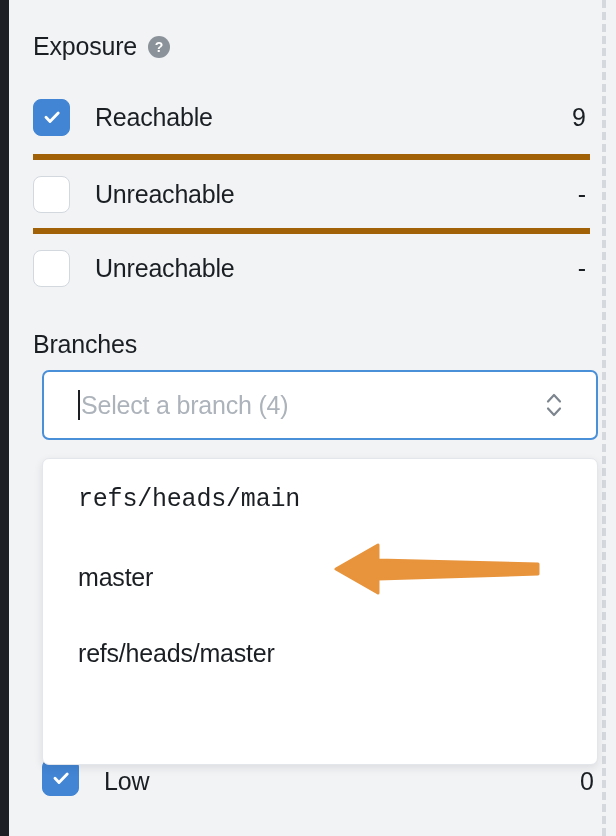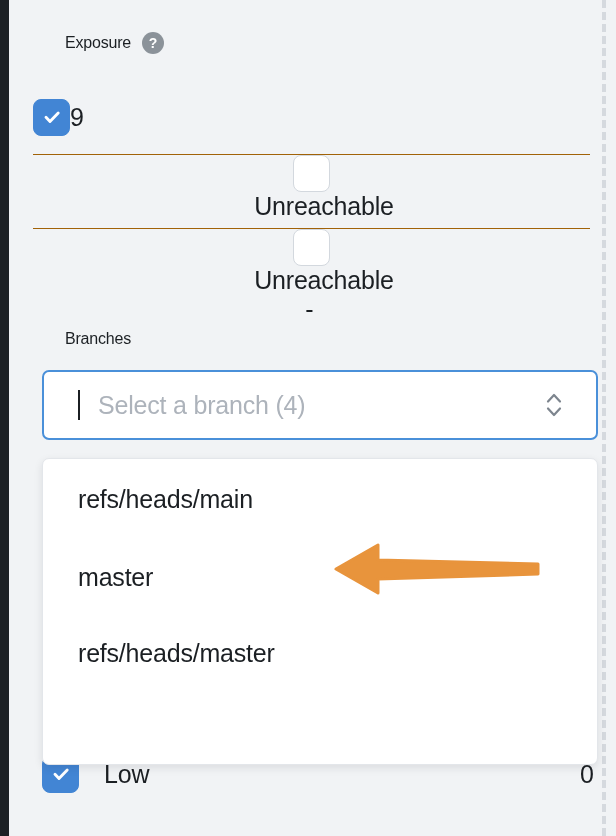--- a/index.html
+++ b/index.html
@@ -48,24 +48,23 @@
 
   
   .section-header {
     position: absolute;
     left: 24px;
     display: flex;
     align-items: center;
     gap: 11px;
   }
   .section-title {
-    font-size: 16px;
-    color: #1b1f23;
-    letter-spacing: -0.2px;
-    margin-left: 32px;
+    font-size: 25px;
+    color: #1b1f23;
+    letter-spacing: -0.2px;
   }
   .help-icon {
     width: 22px; height: 22px;
     border-radius: 50%;
     background: #8b9299;
     color: #ffffff;
     font-size: 14px;
     font-weight: bold;
     display: flex;
     align-items: center;
@@ -84,22 +83,21 @@
     width: 557px;
   }
 
   .filter-row {
     position: relative;
     height: 74px;
     display: flex;
     align-items: center;
   }
   .filter-row + .filter-row {
-    border-top: 1px solid #a16207;
-    flex-direction: column;
+    border-top: 6px solid #a16207;
   }
 
   .checkbox {
     width: 37px; height: 37px;
     border-radius: 8px;
     flex: 0 0 auto;
     display: flex;
     align-items: center;
     justify-content: center;
     cursor: pointer;
@@ -148,21 +146,21 @@
     height: 30px;
     background: #1b1f23;
     margin-left: 34px;
     flex: 0 0 auto;
   }
   .combobox-placeholder {
     font-size: 25px;
     color: #adb3bb;
     letter-spacing: -0.2px;
     flex: 1 1 auto;
-    padding-left: 18px;
+    padding-left: 1px;
     user-select: none;
   }
   .selector-icon {
     width: 24px; height: 34px;
     margin-right: 30px;
     flex: 0 0 auto;
     cursor: pointer;
   }
 
   
@@ -180,30 +178,30 @@
   .option {
     height: 76px;
     display: flex;
     align-items: center;
     padding-left: 35px;
     font-size: 25px;
     color: #1b1f23;
     letter-spacing: -0.2px;
     cursor: pointer;
   }
-  .option:first-child { padding-top: 0; height: 80px; }
+  .option:first-child { padding-top: 0; height: 80px; font-family: Liberation Mono, monospace; }
 
   
   .severity-row {
     position: absolute;
     left: 33px; top: 752px;
     width: 556px;
     height: 44px;
     display: flex;
-    align-items: center;
+    align-items: flex-end;
     z-index: 10;
   }
   .severity-row .checkbox { width: 37px; height: 37px; }
   .severity-row .row-label { font-size: 25px; }
 
   
   .annotation-arrow {
     position: absolute;
     left: 332px; top: 538px;
     width: 210px; height: 62px;
@@ -227,20 +225,21 @@
     </div>
 
     <div class="filter-rows">
 
       <div class="filter-row">
         <span class="checkbox checked">
           <svg class="tick" viewBox="0 0 20 20">
             <path d="M4 10.3 L8 14.4 L16.2 6" fill="none" stroke="#ffffff" stroke-width="2.9" stroke-linecap="round" stroke-linejoin="round"></path>
           </svg>
         </span>
+        <span class="row-label">Reachable</span>
         <span class="row-value">9</span>
       </div>
 
       <div class="filter-row">
         <span class="checkbox unchecked"></span>
         <span class="row-label">Unreachable</span>
         <span class="row-value">-</span>
       </div>
 
       <div class="filter-row">

